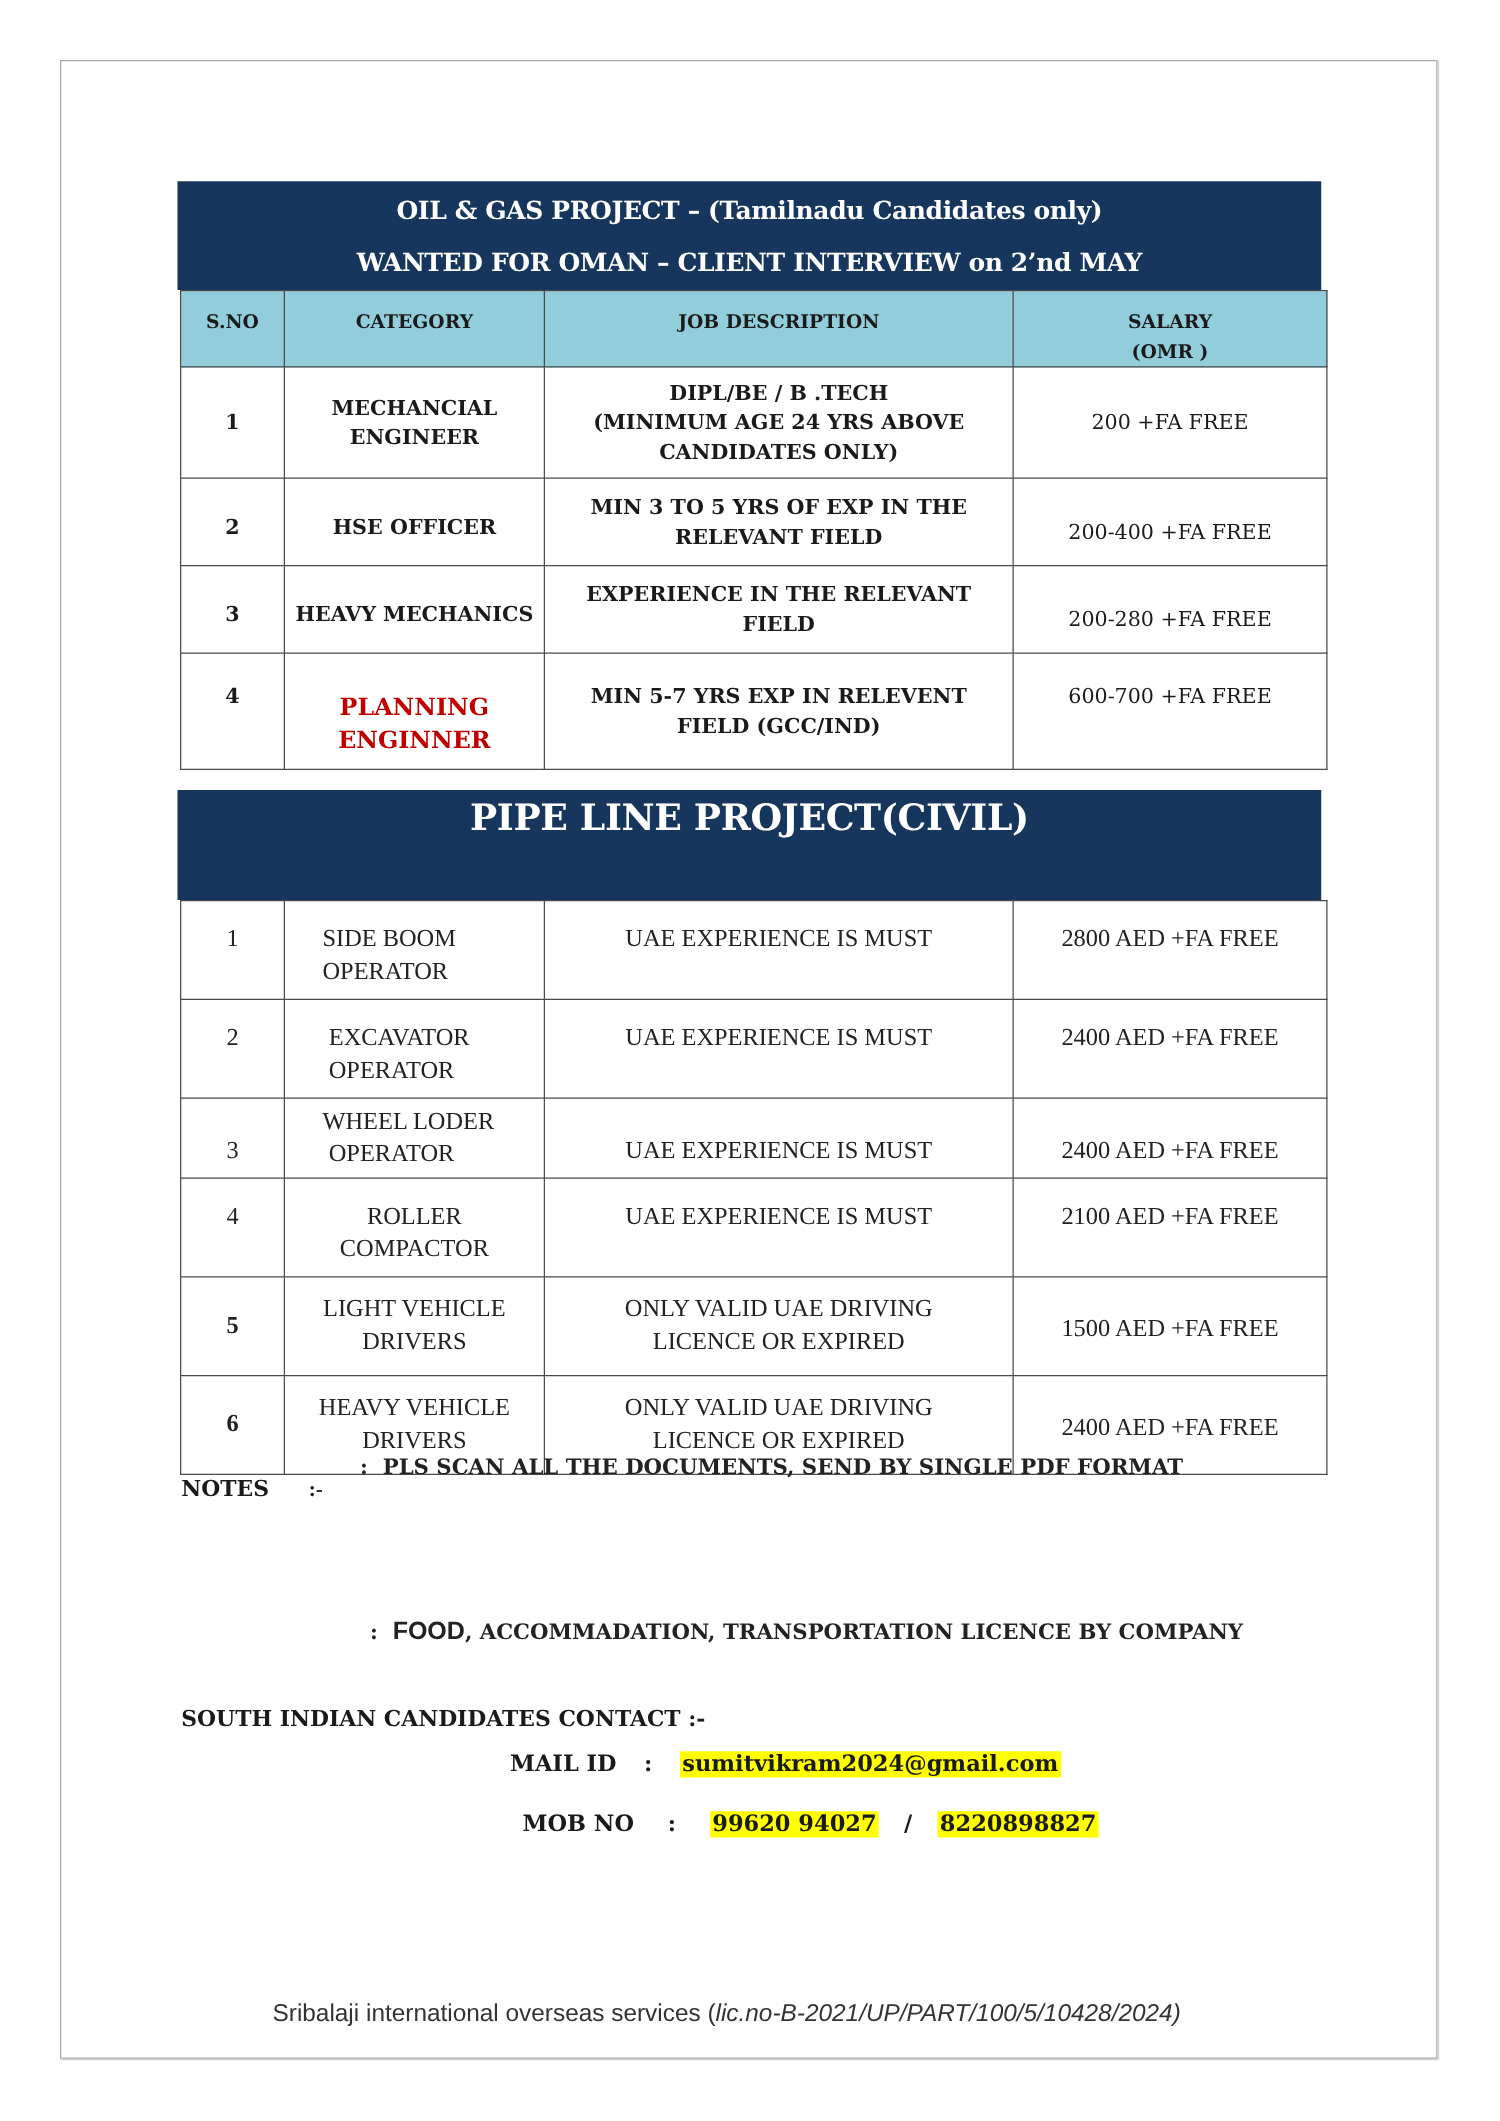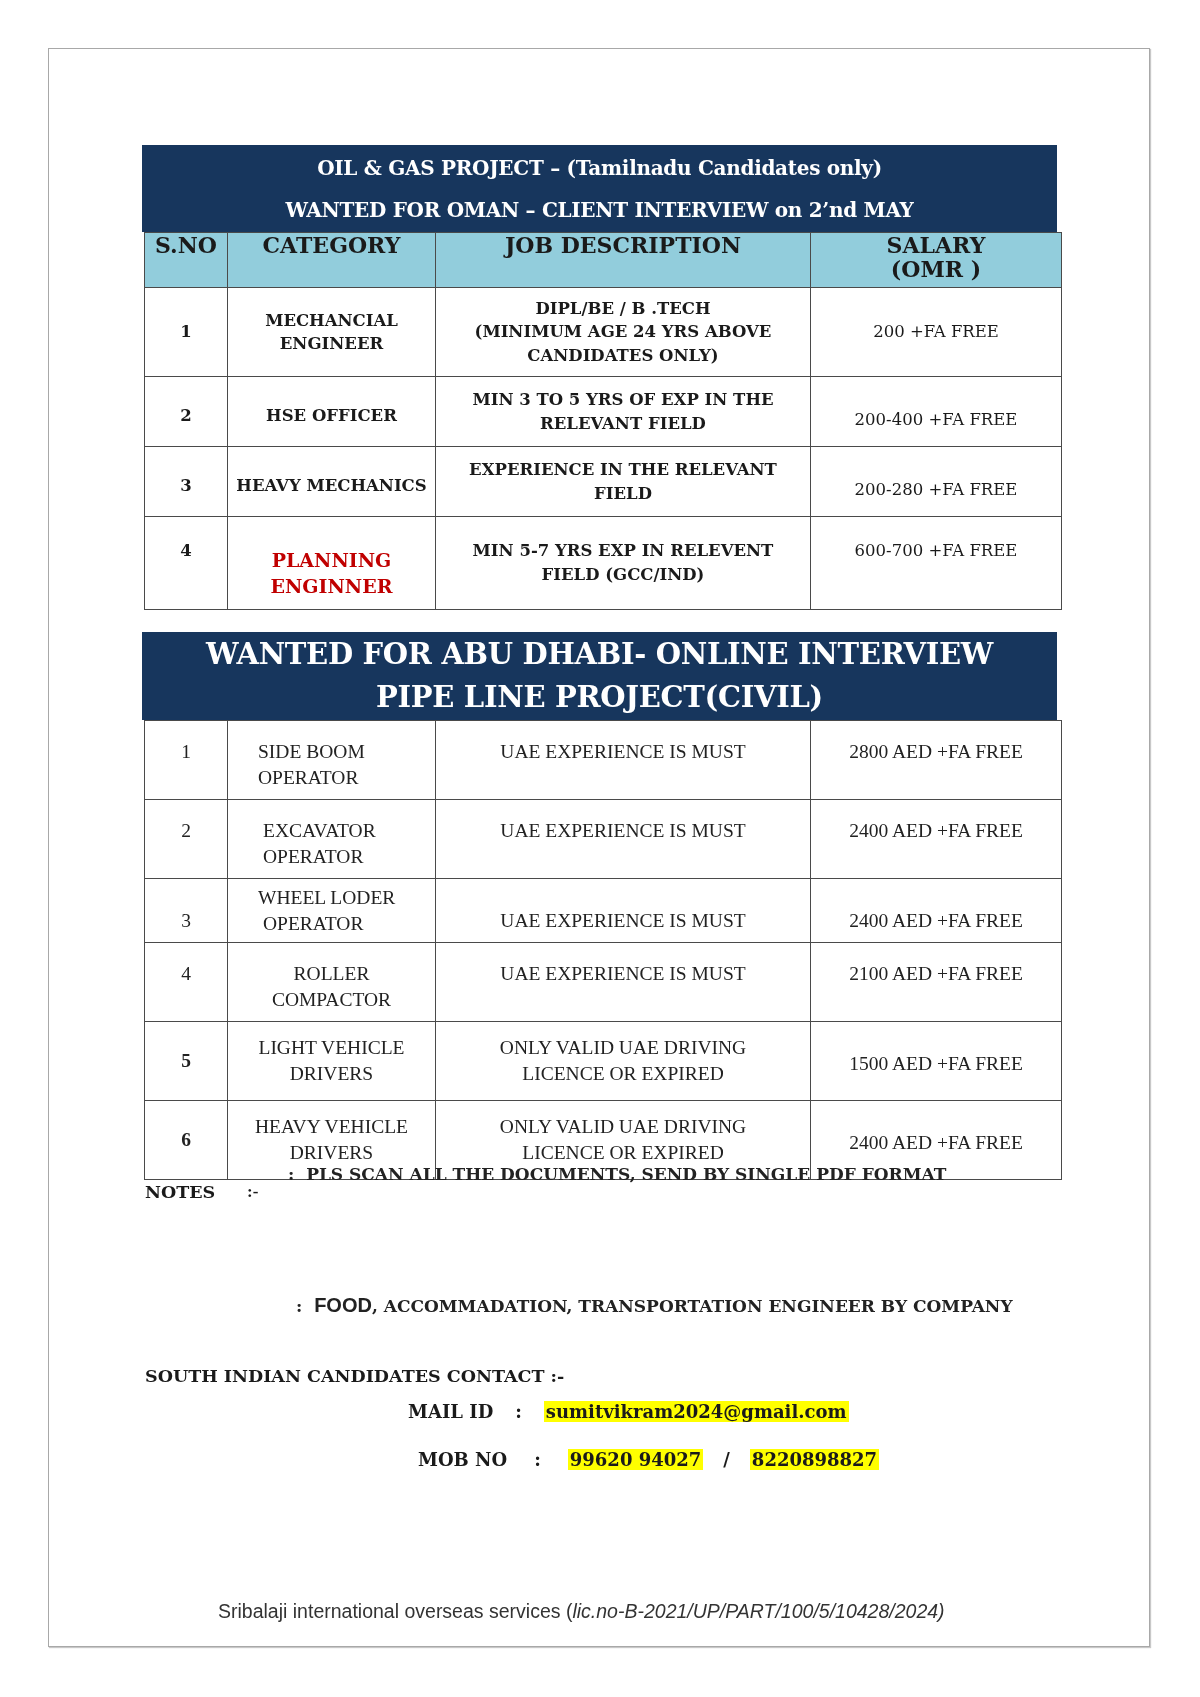--- a/index.html
+++ b/index.html
@@ -13,22 +13,22 @@
             box-sizing:border-box; }
   .banner .line { display:block; white-space:nowrap; letter-spacing:-0.3px; }
   #banner1 { top:145px; height:87px; font-size:20px; line-height:42px; padding-top:2px; }
   #banner2 { top:632px; height:88px; font-size:29px; line-height:43px; padding-top:1px; }
 
   table { position:absolute; left:144px; width:917px; border-collapse:collapse; table-layout:fixed; }
   td, th { border:1.3px solid #4a4a4a; padding:0; text-align:center; vertical-align:middle; }
   col.c1 { width:83px; } col.c2 { width:208px; } col.c3 { width:375px; } col.c4 { width:251px; }
 
   #table1 { top:232px; }
-  #table1 th { background:#92cddc; font-weight:bold; font-size:22px; line-height:24px;
-               vertical-align:top; padding-top:0; color:#1a1a1a; font-family:"DejaVu Serif",serif; }
+  #table1 th { background:#92cddc; font-weight:bold; font-size:15px; line-height:24px;
+               vertical-align:top; padding-top:12px; color:#1a1a1a; font-family:"DejaVu Serif",serif; }
   #table1 thead tr { height:55px; }
   #table1 td { font-weight:bold; font-size:16.5px; line-height:23.5px; font-family:"DejaVu Serif",serif; }
   #table1 td.salary { font-weight:normal; }
   #table1 td.salary b { font-weight:normal;margin-top:24px; }
   .red { color:#c00000; font-size:19px !important; }
 
   #table2 { top:720px; }
   #table2 td { font-weight:normal; font-size:19.5px; line-height:26px; font-family:"Liberation Serif",serif; color:#222; }
 
   .vtop { vertical-align:top !important; }
@@ -130,21 +130,20 @@
       </td>
       <td class="salary vtop" style="padding-top:22px">
         <b>600-700</b>
         <span>+FA  FREE</span>
       </td>
     </tr>
   </tbody>
 </table>
 
 <div class="banner" id="banner2">
-  <span class="line">WANTED FOR ABU DHABI- ONLINE INTERVIEW</span>
   <span class="line">PIPE LINE PROJECT(CIVIL)</span>
 </div>
 
 <table id="table2">
   <colgroup>
       <col class="c1">
       <col class="c2">
       <col class="c3">
       <col class="c4">
     </colgroup>
@@ -214,21 +213,21 @@
 
 <div class="notes-label">NOTES</div>
 <div class="notes-colon">:-</div>
 
 <div class="note" style="left:288px; top:1164px;">
   <span>:</span>&nbsp;
   <span>PLS SCAN ALL THE DOCUMENTS, SEND BY SINGLE PDF FORMAT</span>
 </div>
 <div class="note" style="left:296px; top:1294px;">
   <span>:</span>&nbsp;
-  <span class="sans">FOOD</span><span>, ACCOMMADATION, TRANSPORTATION ENGINEER BY COMPANY</span>
+  <span class="sans">FOOD</span><span>, ACCOMMADATION, TRANSPORTATION LICENCE BY COMPANY</span>
 </div>
 
 <div class="contact-head">SOUTH INDIAN CANDIDATES   CONTACT :-</div>
 
 <div class="contact-row" style="left:408px; top:1401px;">
   <span>MAIL ID</span>
   <span style="display:inline-block;width:38px;text-align:center">:</span>
   <span class="hl">sumitvikram2024@gmail.com</span>
 </div>
 

